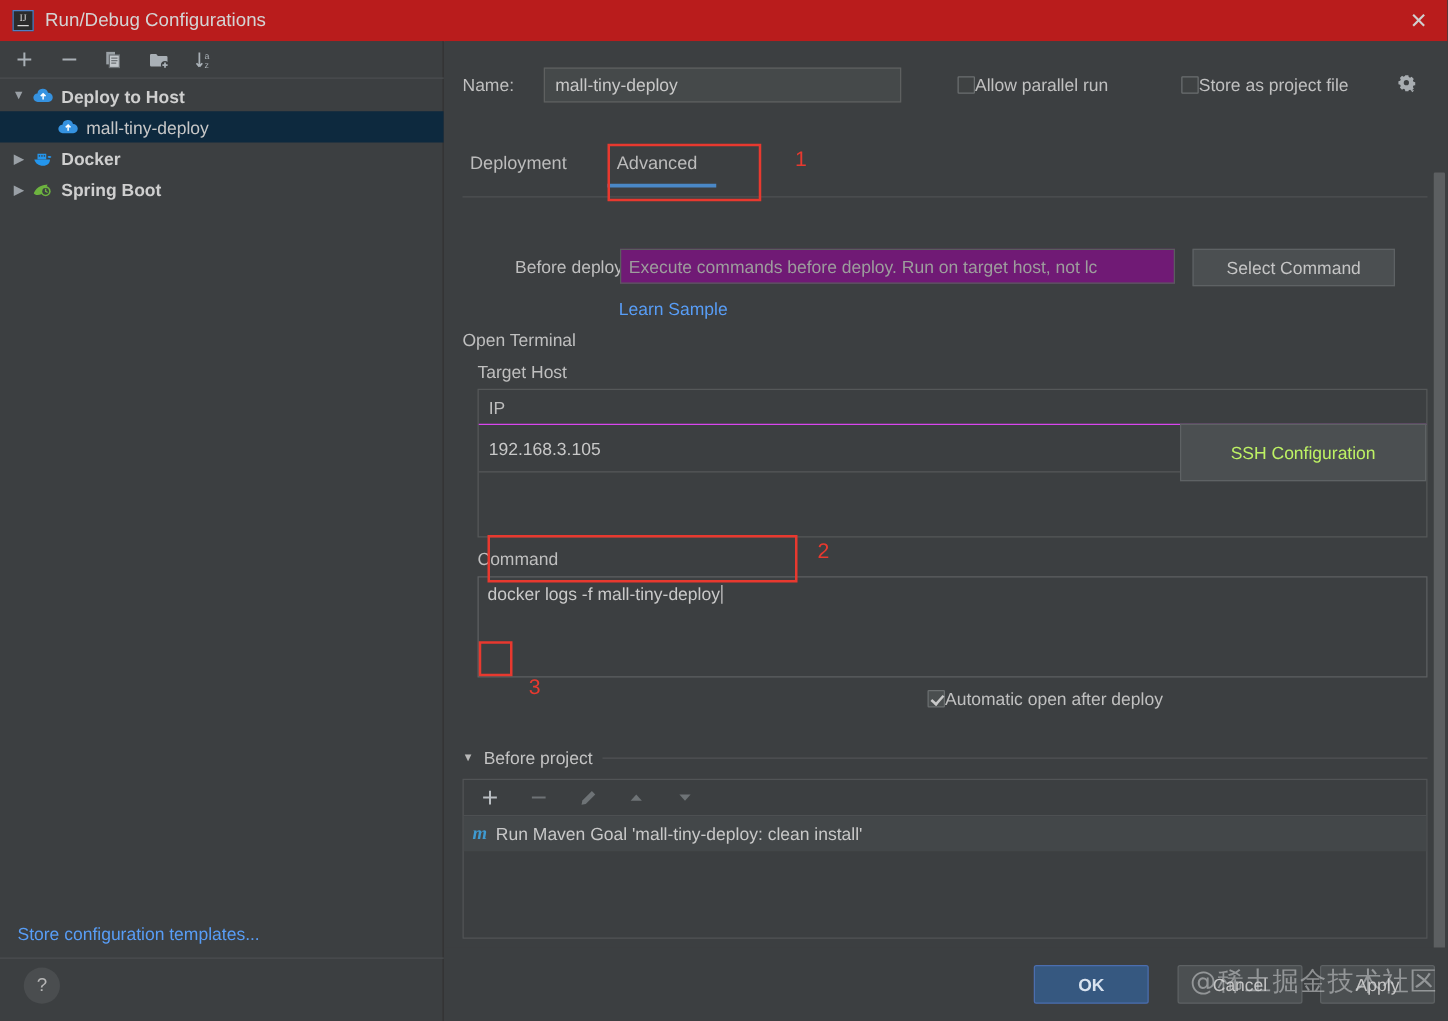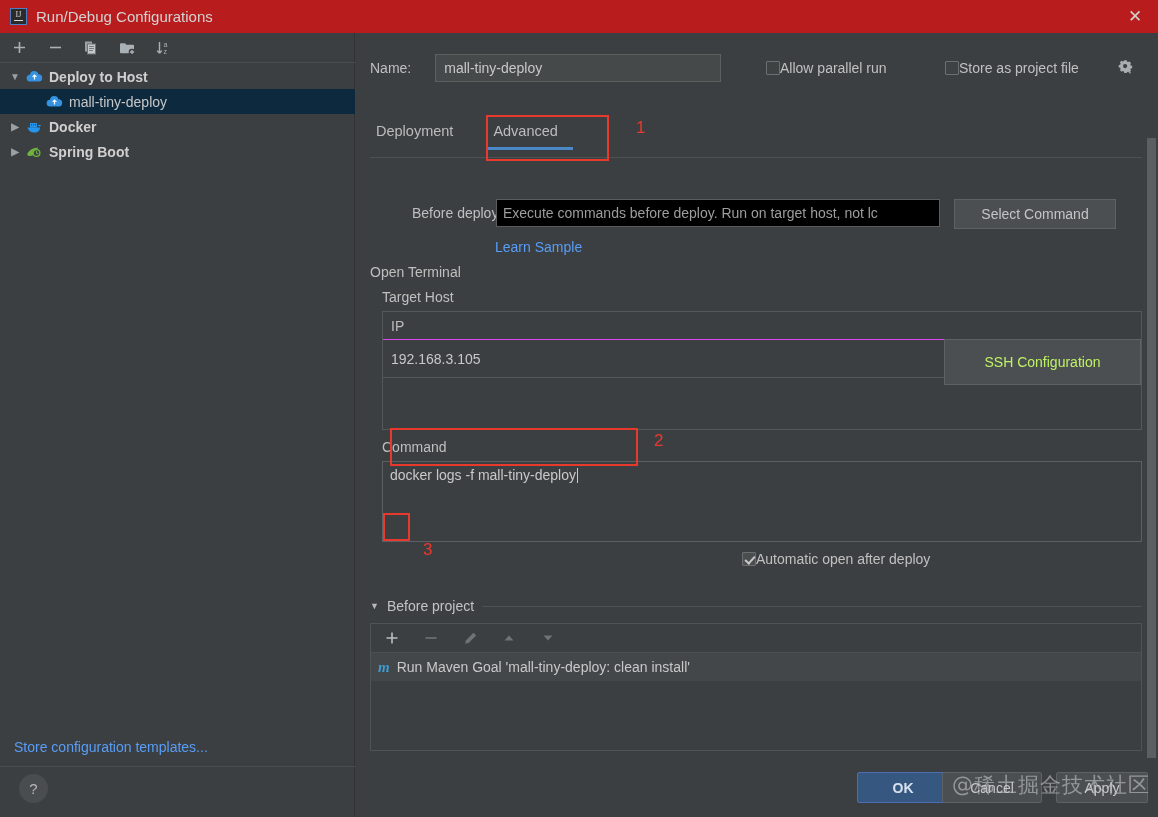--- a/index.html
+++ b/index.html
@@ -143,21 +143,21 @@
   }
   .tabs-divider {
     position: absolute; left: 14px; top: 124px; width: 772px; height: 1px;
     background: #4e5153;
   }
 
   
   .bd-label { position: absolute; left: 14px; top: 172px; font-size: 14px; color: #bfbfbf; margin-left: 42px;}
   .bd-input {
     position: absolute; left: 140px; top: 166px; width: 444px; height: 28px;
-    background: #000000; border: 1px solid #5a5d5e;
+    background: #701a75; border: 1px solid #5a5d5e;
     color: #9d9d9d; font-size: 14px; padding: 0 6px; line-height: 26px;
     overflow: hidden; white-space: nowrap;
   }
   .sel-cmd-btn {
     position: absolute; left: 598px; top: 166px; width: 162px; height: 30px;
     background: #4b4f51; border: 1px solid #5e6264; color: #c5c5c5;
     font-size: 14px; display: flex; align-items: center; justify-content: center;
   }
   .learn-sample {
     position: absolute; left: 139px; top: 206px;
@@ -238,21 +238,21 @@
   .footer {
     position: absolute; left: 356px; top: 758px; width: 802px; height: 59px;
     background: #3c3f41;
   }
   .btn {
     position: absolute; top: 14px; height: 31px;
     display: flex; align-items: center; justify-content: center;
     font-size: 14px; border-radius: 2px;
   }
   .btn-ok {
-    left: 501px; width: 92px; background: #365880; border: 1px solid #4b6eaf;
+    left: 471px; width: 92px; background: #365880; border: 1px solid #4b6eaf;
     color: #d8e2ef; font-weight: bold; text-align: right;
   }
   .btn-cancel {
     left: 586px; width: 100px; background: #4b4f51; border: 1px solid #5e6264;
     color: #c5c5c5;
   }
   .btn-apply {
     left: 700px; width: 92px; background: #4b4f51; border: 1px solid #5e6264;
     color: #c5c5c5;
   }

